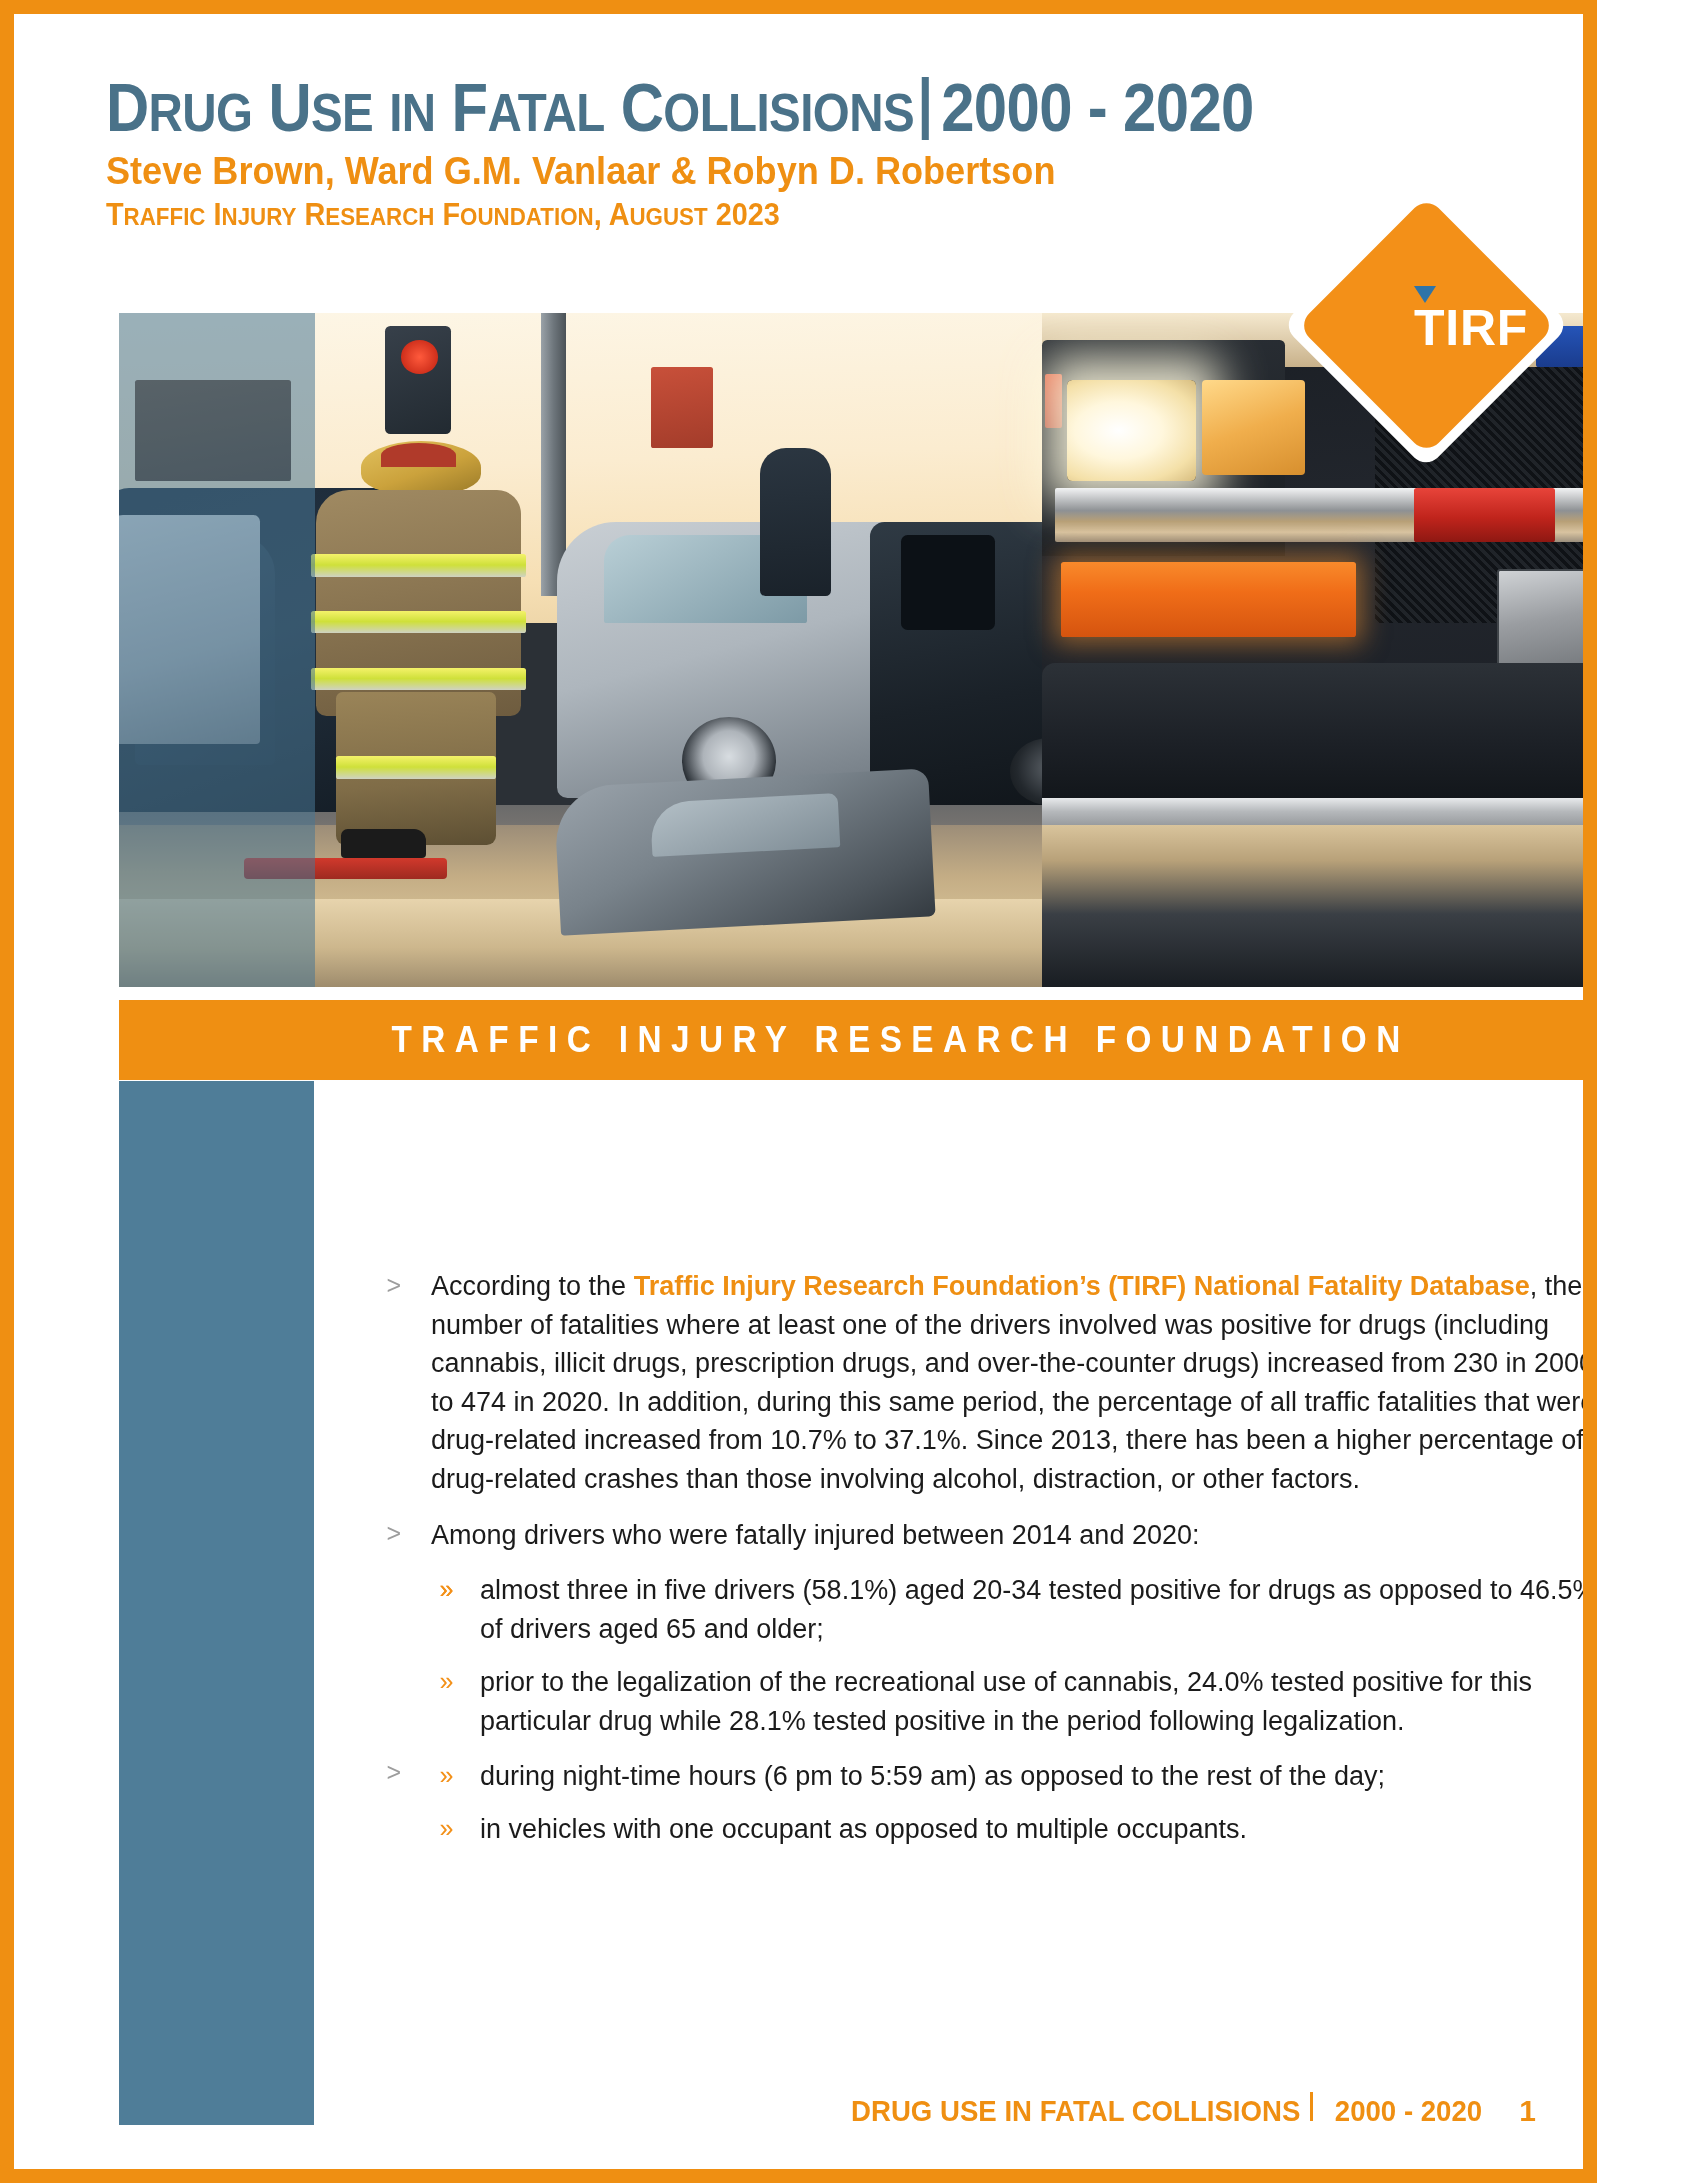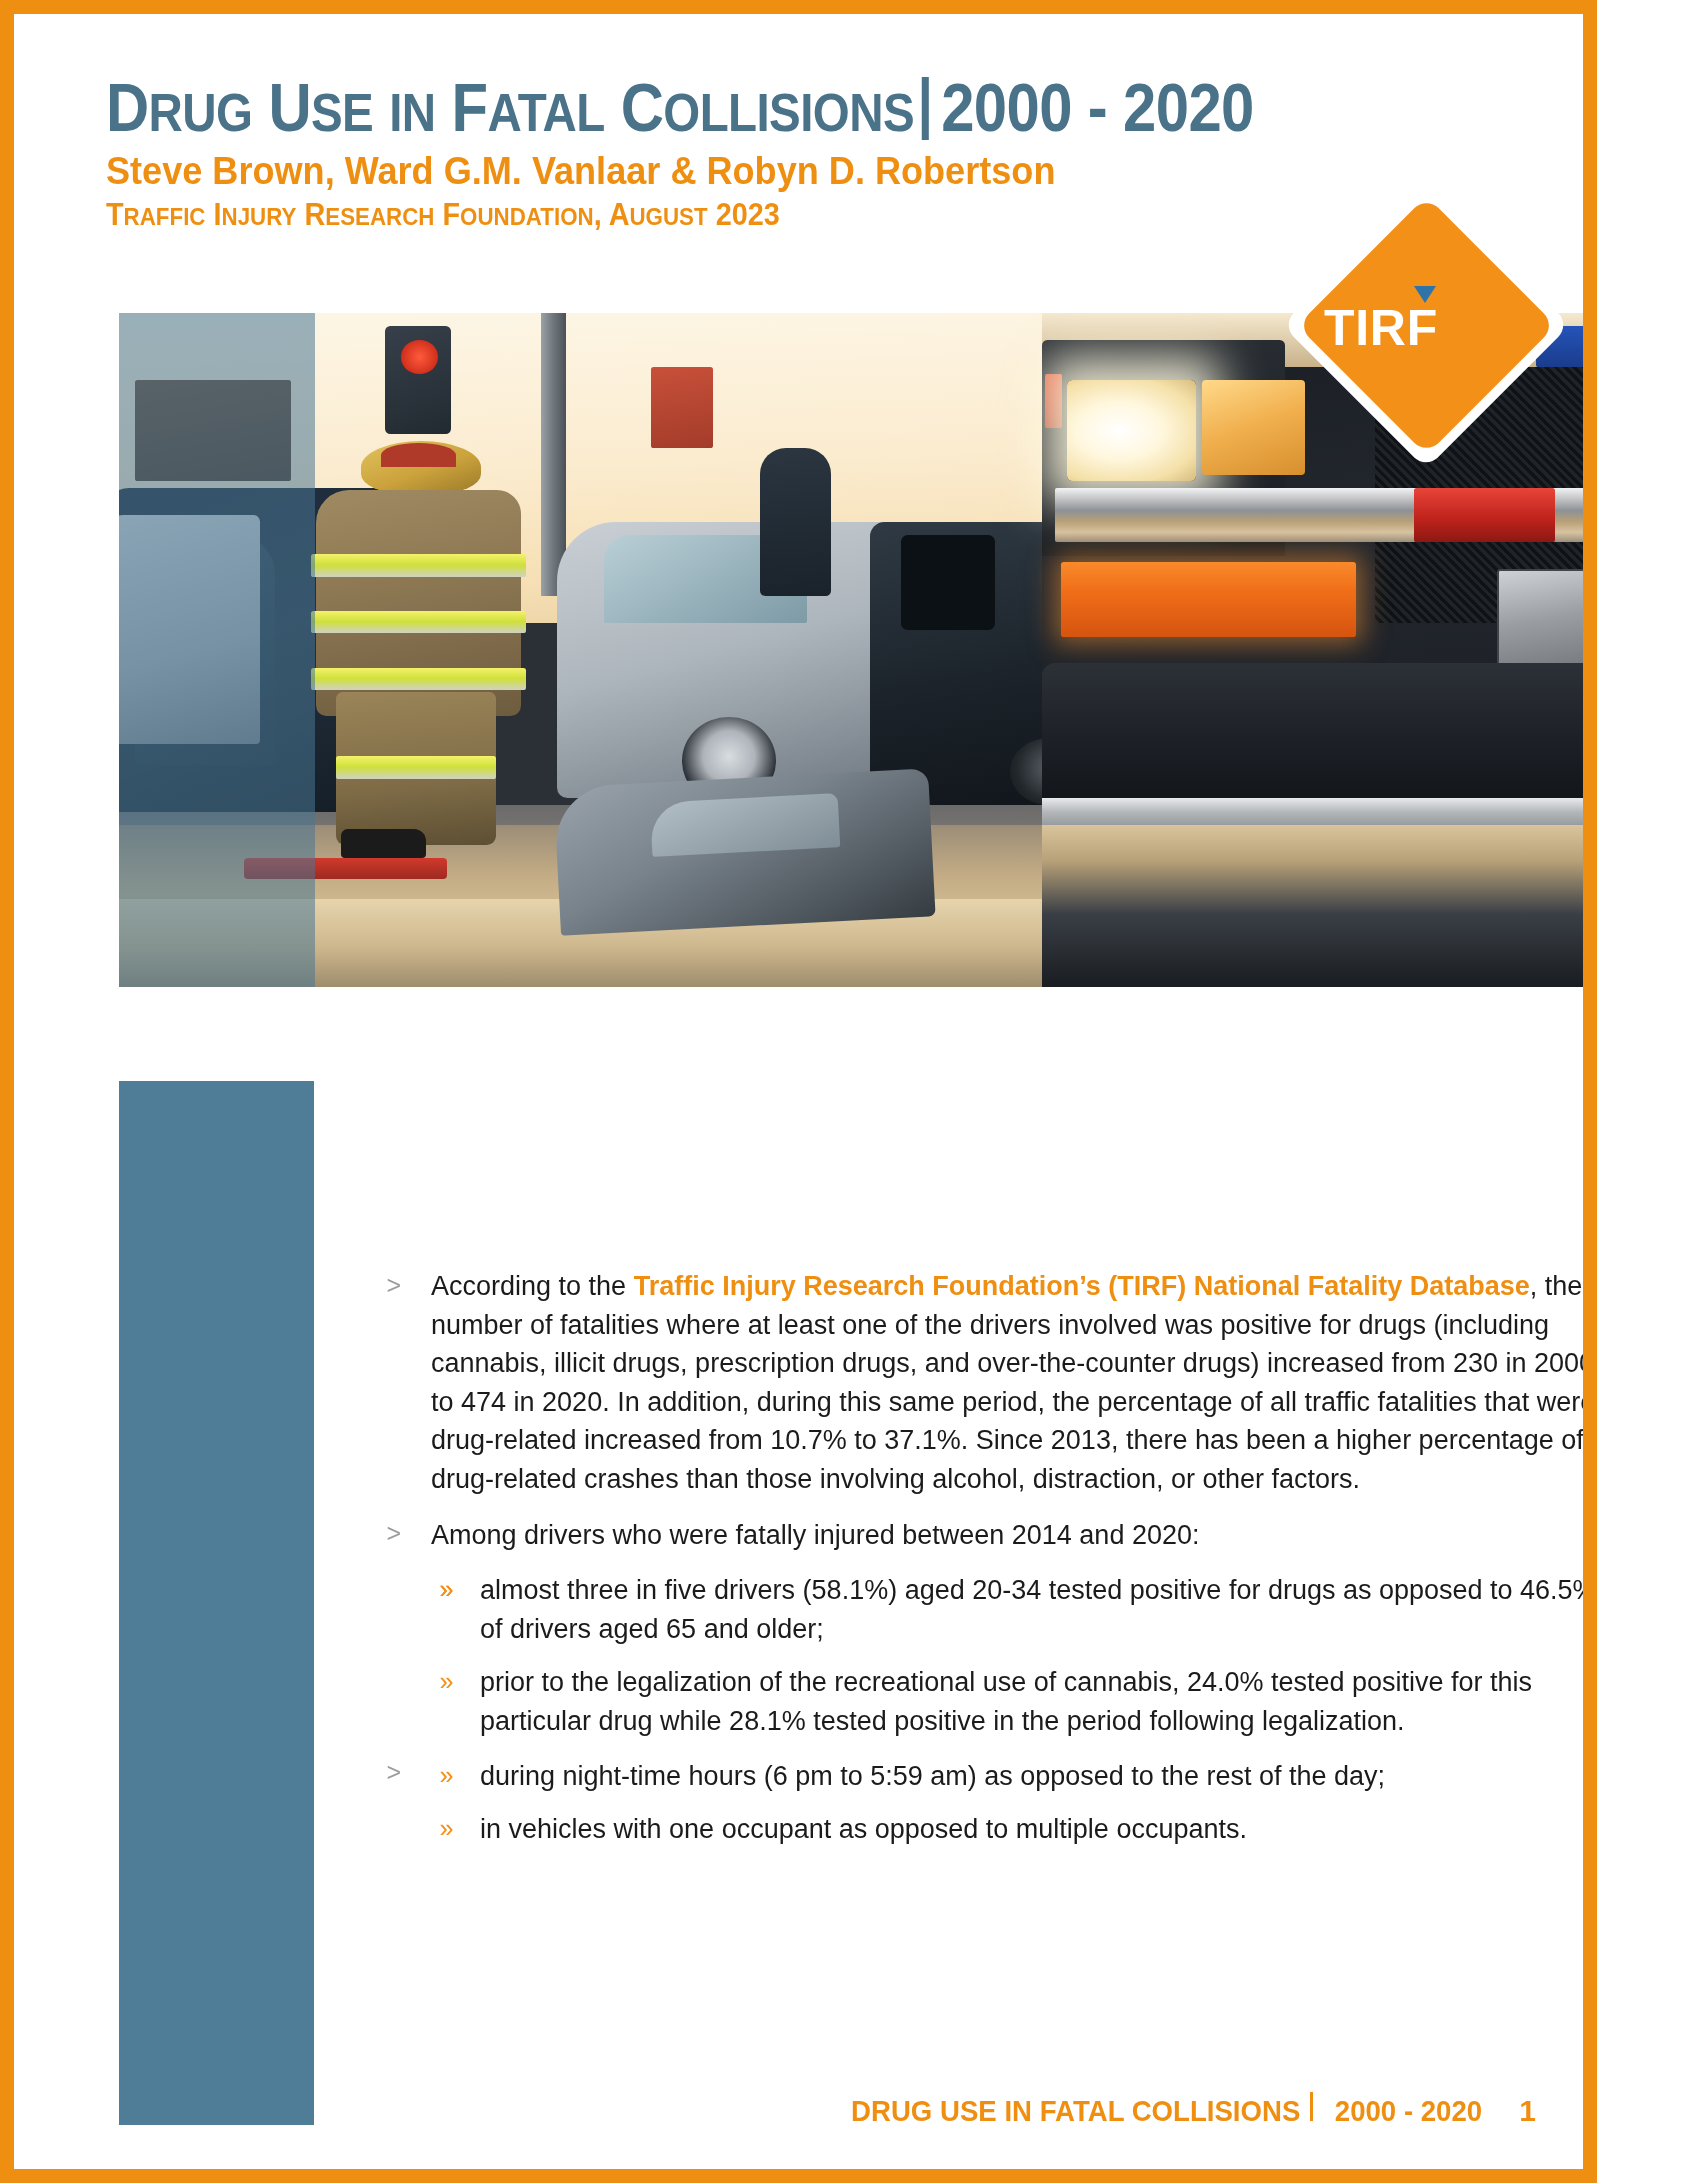--- a/index.html
+++ b/index.html
@@ -366,21 +366,21 @@
     left: 10.5px; top: 10.5px;
     width: calc(100% - 21px); height: calc(100% - 21px);
     background: #f39018;
     transform: rotate(45deg);
     border-radius: 17px;
   }
   .tirf-text {
     position: absolute;
     left: 0; right: 0; top: 50%;
     transform: translateY(-44%);
-    text-align: left;
+    text-align: right;
     color: #ffffff;
     font-family: "Liberation Sans", sans-serif;
     font-weight: bold;
     font-size: 50px;
     letter-spacing: 0.7px;
   }
   .tirf-tri {
     position: absolute;
     left: 50%; top: 50%;
     transform: translate(-12px, -39px);
@@ -602,20 +602,23 @@
     <div class="photo-tint"></div>
   </div>
 
   <div class="tirf-logo">
     <div class="tirf-white"></div>
     <div class="tirf-diamond"></div>
     <div class="tirf-tri"></div>
     <div class="tirf-text">TIRF</div>
   </div>
 
+  <div class="org-banner">
+    <span>TRAFFIC INJURY RESEARCH FOUNDATION</span>
+  </div>
 
   <div class="side-rail"></div>
 
 
   <div class="content">
 
     <div class="bullet-l1">
       <span class="mark">&gt;</span><span>According to the </span><span class="hl">Traffic Injury Research Foundation’s (TIRF) National Fatality Database</span><span>, the number of fatalities where at least one of the drivers involved was positive for drugs (including cannabis, illicit drugs, prescription drugs, and over-the-counter drugs) increased from 230 in 2000 to 474 in 2020. In addition, during this same period, the percentage of all traffic fatalities that were drug-related increased from 10.7% to 37.1%. Since 2013, there has been a higher percentage of drug-related crashes than those involving alcohol, distraction, or other factors.</span>
     </div>
 

